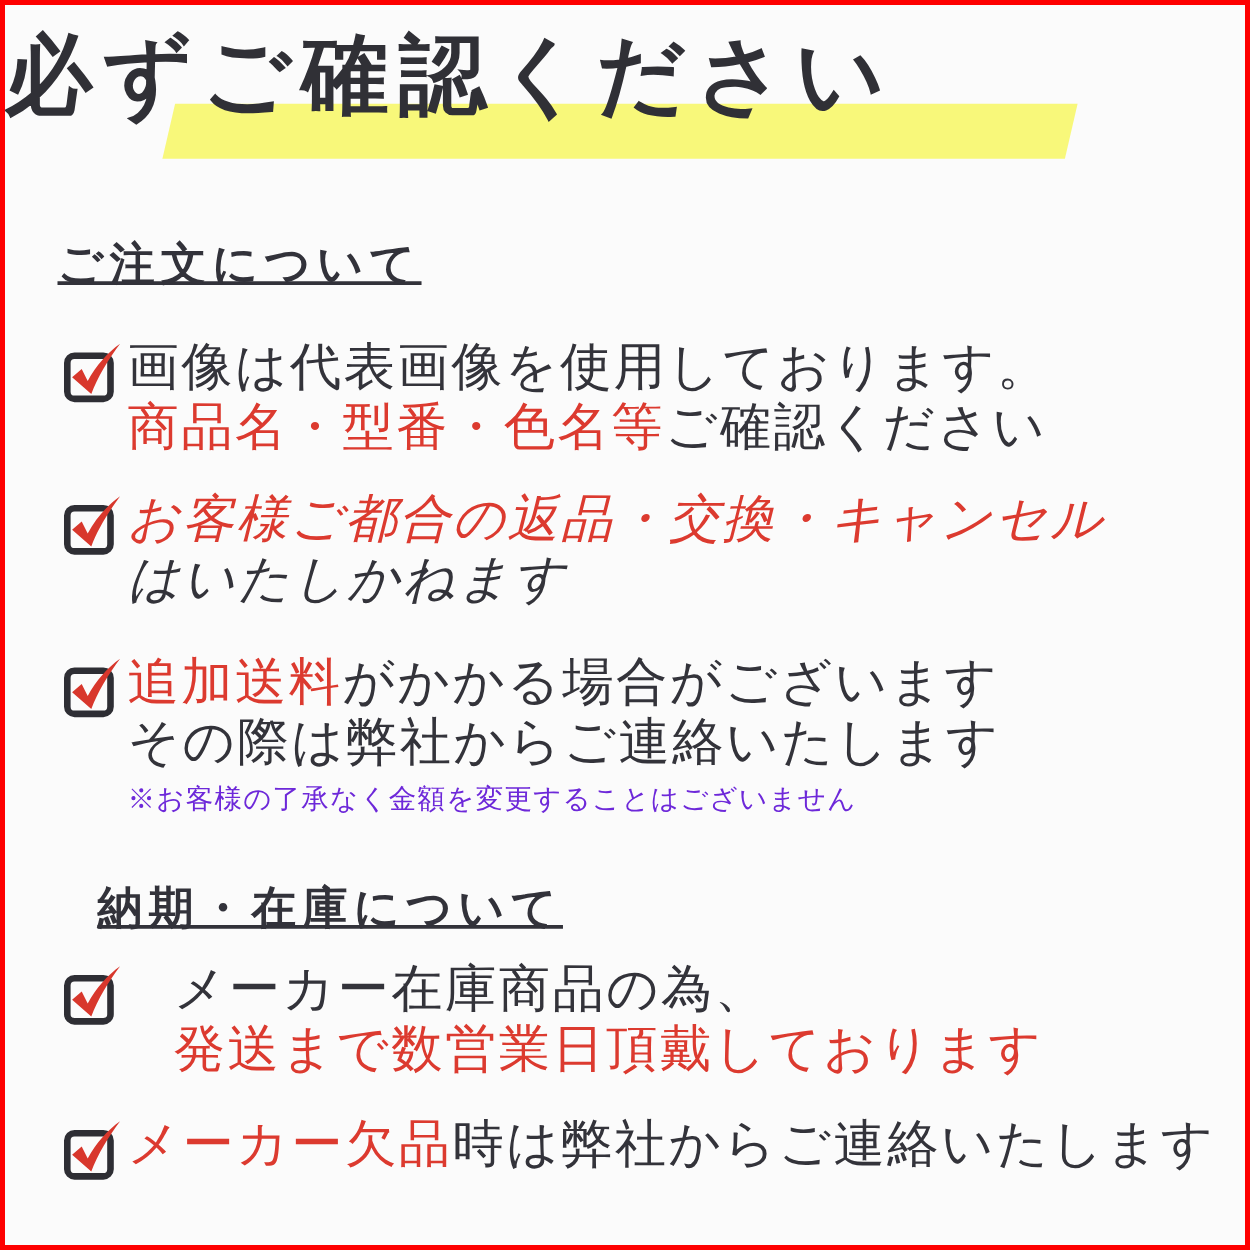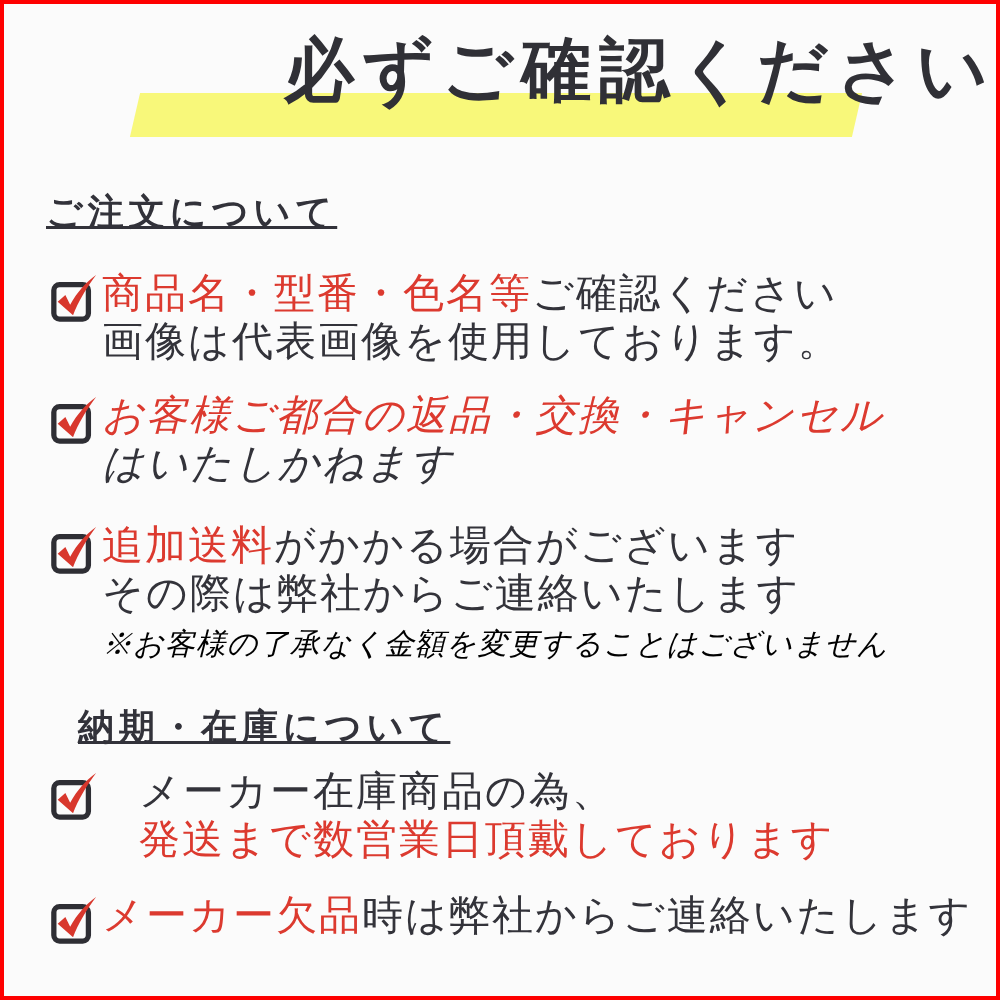--- a/index.html
+++ b/index.html
@@ -11,22 +11,22 @@
   .frame {
     position: relative;
     width: 1000px; height: 1000px;
     box-sizing: border-box;
     border: 4px solid #fe0000;
     background: #fbfbfb;
     overflow: hidden;
   }
   
   .title-wrap {
-    position: absolute; top: 29px; left: 0; right: 0;
-    text-align: right;
+    position: absolute; top: 19px; left: 0; right: 0;
+    text-align: left;
   }
   .title-highlight {
     position: absolute;
     left: 131px; top: 60px;
     width: 722px; height: 44px;
     background: #f8f87a;
     transform: skewX(-13deg);
   }
   .page-title {
     position: relative;
@@ -70,47 +70,46 @@
     margin-right: 4px;
   }
   .item-text {
     font-size: 41px;
     letter-spacing: 2px;
     color: #33333a;
     line-height: 1.16;
   }
   .red { color: #dc3a2f; }
   .note {
-    font-size: 30px;
+    font-size: 22px;
     letter-spacing: 1px;
-    color: #000000;
+    color: #6d28d9;
     margin-top: 10px;
-    font-style: italic;
   }
 </style>
 </head>
 <body>
 
 <div class="frame">
 
   <div class="title-wrap">
     <div class="title-highlight"></div>
     <h1 class="page-title">必ずご確認ください</h1>
   </div>
 
   <h2 class="sec-heading sec-order">ご注文について</h2>
 
   <div class="item item-1">
     <svg class="cb" viewBox="0 0 50 54">
       <rect x="4" y="13" width="36" height="36" rx="6" fill="none" stroke="#2e2e34" stroke-width="5.5"></rect>
       <path d="M8 31 L16 24 L21 34 C28 21 38 10 48 3 C39 15 29 31 24 45 Z" fill="#d8372c"></path>
     </svg>
     <div class="item-text">
+      <div><span>画像は代表画像を使用しております。</span></div>
       <div><span class="red">商品名・型番・色名等</span><span>ご確認ください</span></div>
-      <div><span>画像は代表画像を使用しております。</span></div>
     </div>
   </div>
 
   <div class="item item-2">
     <svg class="cb" viewBox="0 0 50 54">
       <rect x="4" y="13" width="36" height="36" rx="6" fill="none" stroke="#2e2e34" stroke-width="5.5"></rect>
       <path d="M8 31 L16 24 L21 34 C28 21 38 10 48 3 C39 15 29 31 24 45 Z" fill="#d8372c"></path>
     </svg>
     <div class="item-text">
       <div><span class="red">お客様ご都合の返品・交換・キャンセル</span></div>

